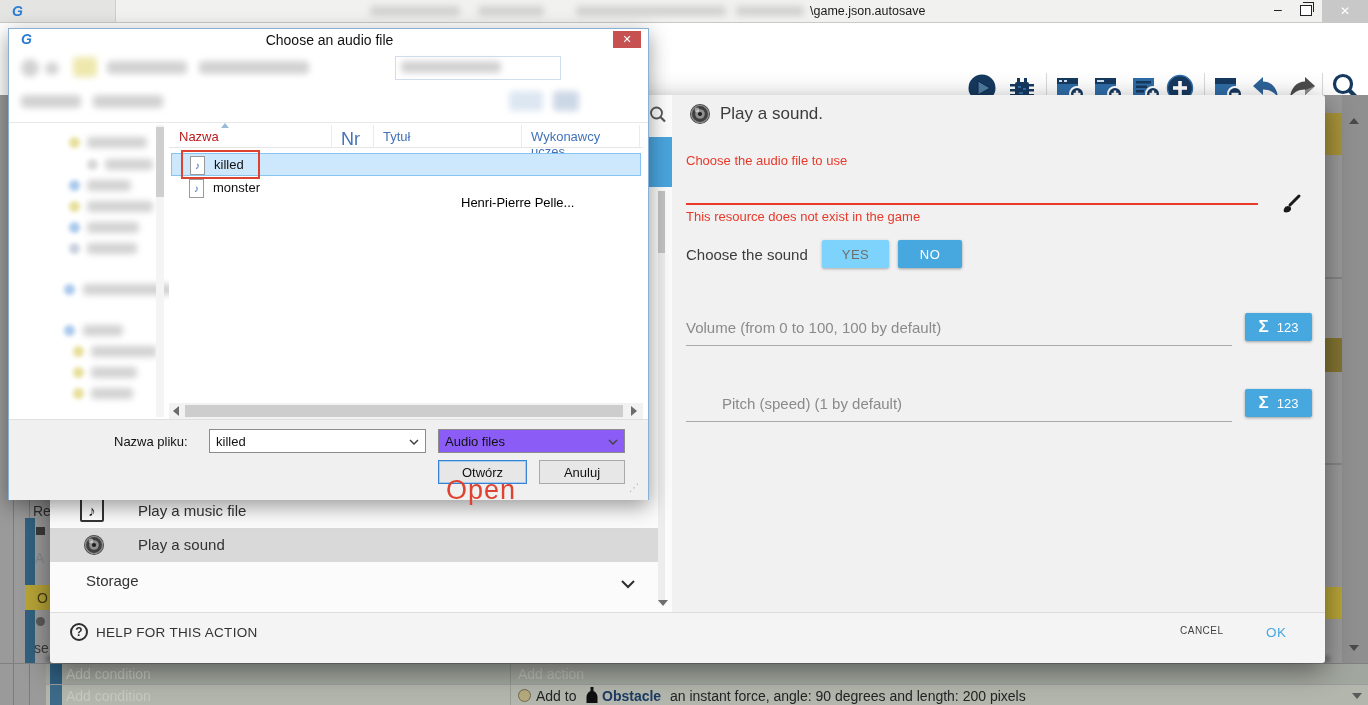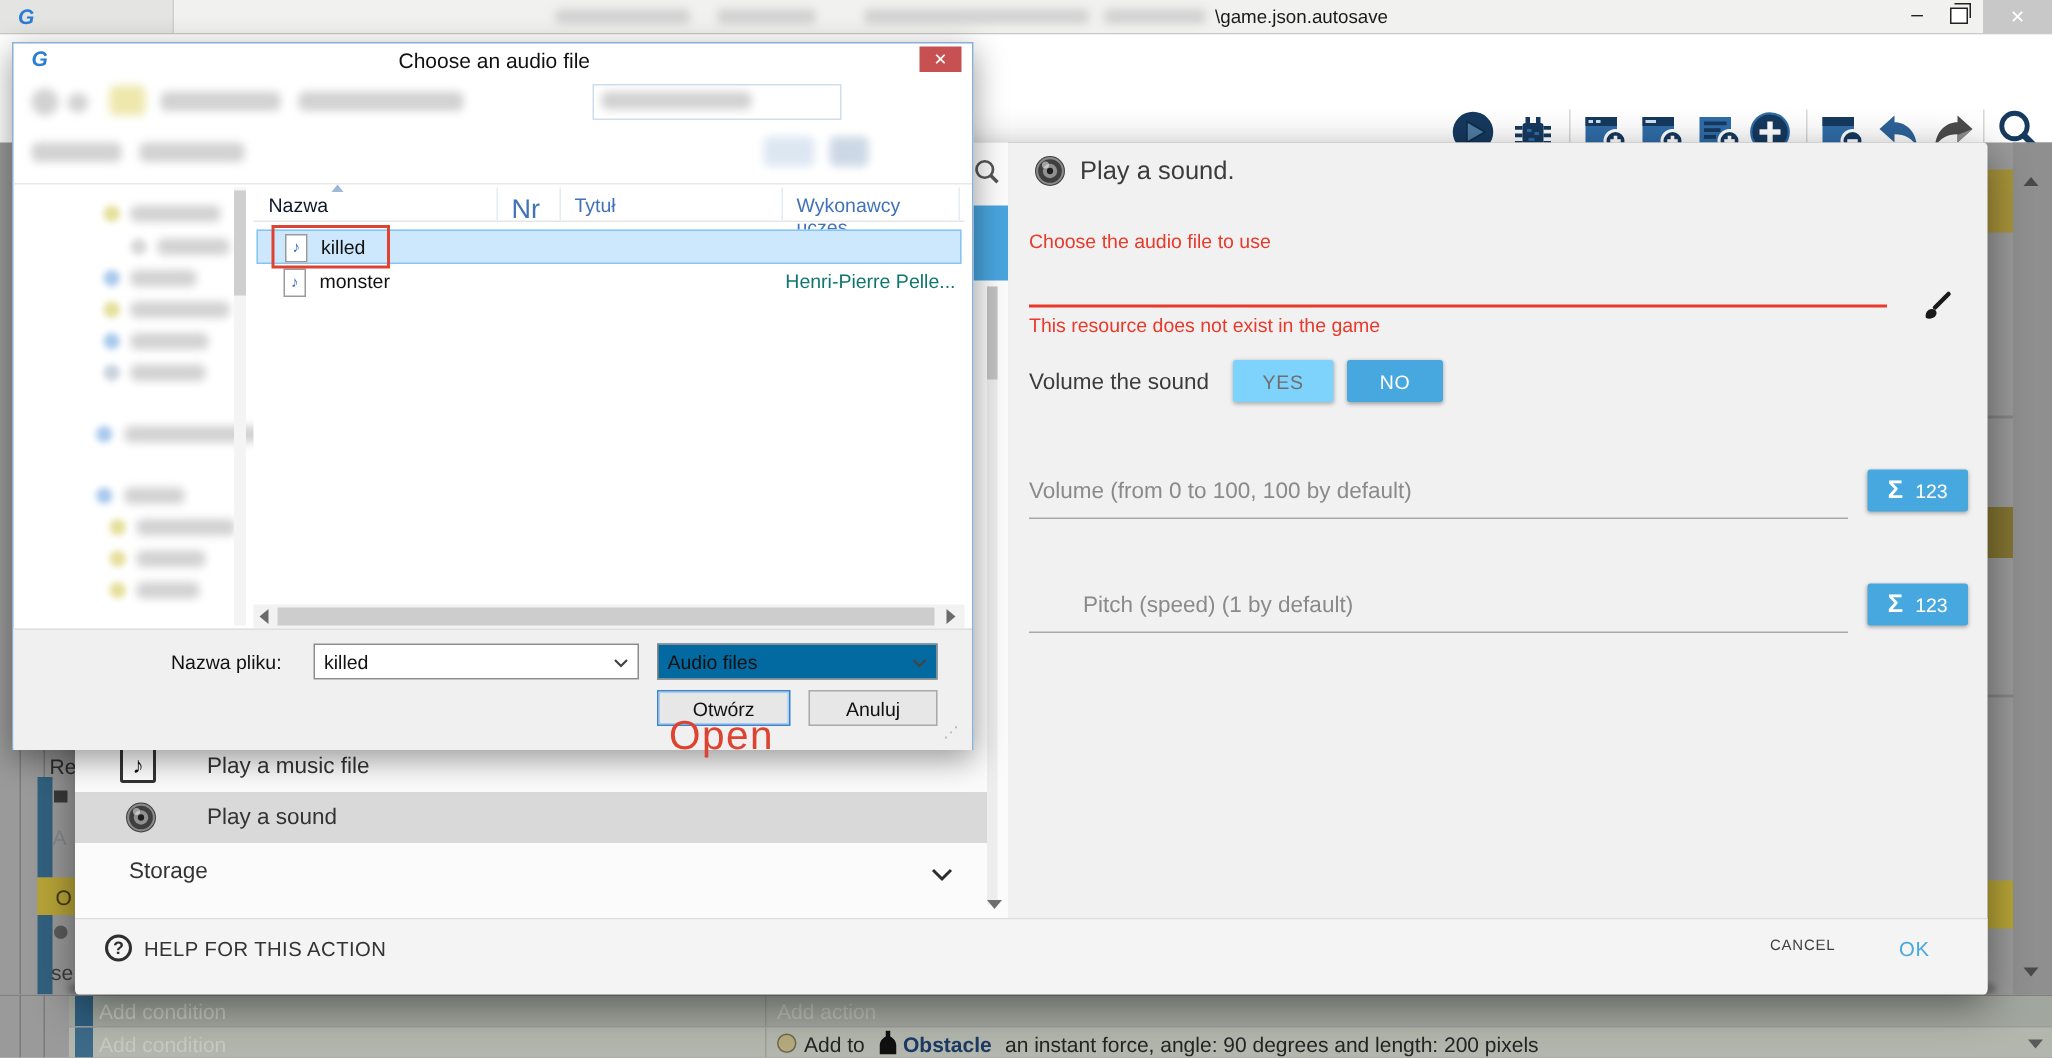--- a/index.html
+++ b/index.html
@@ -248,21 +248,21 @@
     <span class="abs t13 red" style="left:636px;top:58px;">Choose the audio file to use</span>
     <div class="abs" style="left:636px;top:82px;width:572px;height:26px;border-bottom:2px solid #e8392a;"></div>
     <div class="abs" style="left:1230px;top:98px;">
       <svg width="22" height="22" viewBox="0 0 22 22">
           <line x1="10" y1="12" x2="19" y2="3" stroke="#1a1a1a" stroke-width="3" stroke-linecap="round"></line>
           <path d="M4 19 C3 16 5 13 8 13 C11 13 12 16 10 18 C8.5 19.5 6 19.8 4 19 Z" fill="#1a1a1a"></path>
         </svg>
     </div>
     <span class="abs t13 red" style="left:636px;top:114px;">This resource does not exist in the game</span>
 
-    <span class="abs t15" style="left:636px;top:151px;color:#3c3c3c;">Volume the sound</span>
+    <span class="abs t15" style="left:636px;top:151px;color:#3c3c3c;">Choose the sound</span>
     <div class="graybtn" style="left:772px;top:145px;width:67px;height:28px;font-size:13px;letter-spacing:.5px;">
       <span>YES</span>
     </div>
     <div class="bluebtn" style="left:848px;top:145px;width:64px;height:28px;font-size:13px;letter-spacing:.5px;">
       <span>NO</span>
     </div>
 
     <span class="abs t15" style="left:636px;top:224px;color:#8a8a8a;">Volume (from 0 to 100, 100 by default)</span>
     <div class="abs" style="left:636px;top:226px;width:546px;height:24px;border-bottom:1px solid #a8a8a8;"></div>
     <div class="bluebtn" style="left:1195px;top:218px;width:67px;height:28px;">
@@ -329,21 +329,21 @@
     <div class="dot" style="left:64px;top:338px;background:#e6df9a;"></div>
     <div class="blob" style="left:82px;top:338px;width:46px;height:11px;"></div>
     <div class="dot" style="left:64px;top:359px;background:#e6df9a;"></div>
     <div class="blob" style="left:82px;top:359px;width:42px;height:11px;"></div>
     <div class="abs" style="left:147px;top:96px;width:8px;height:292px;background:#f4f4f4;">
       <div class="abs" style="left:0;top:2px;width:8px;height:70px;background:#cfcfcf;"></div>
     </div>
 
     <div class="abs" style="left:160px;top:96px;width:474px;height:278px;background:#fff;">
 
-      <div class="abs" style="left:10px;top:4px;font-size:13px;color:#0f172a;">
+      <div class="abs" style="left:10px;top:4px;font-size:13px;color:#b91c1c;">
         <span>Nazwa</span>
       </div>
       <div class="abs" style="left:52px;top:-2px;width:0;height:0;border-left:4px solid transparent;border-right:4px solid transparent;border-bottom:5px solid #9db9d8;"></div>
       <div class="abs" style="left:172px;top:4px;font-size:18px;color:#4273b8;">
         <span>Nr</span>
       </div>
       <div class="abs" style="left:214px;top:4px;font-size:13px;color:#4273b8;">
         <span>Tytuł</span>
       </div>
       <div class="abs" style="left:362px;top:4px;font-size:13px;color:#4273b8;">
@@ -356,41 +356,41 @@
       <div class="abs" style="left:0;top:22px;width:474px;height:1px;background:#e6e6e6;"></div>
 
       <div class="abs" style="left:2px;top:28px;width:470px;height:23px;background:#cde8fc;border:1px solid #86c5f2;box-sizing:border-box;">
         <div class="abs" style="left:18px;top:2px;width:13px;height:17px;background:#fff;border:1px solid #9a9a9a;font-size:10px;color:#3a66c0;display:flex;align-items:center;justify-content:center;">♪</div>
         <span class="abs" style="left:42px;top:3px;font-size:13px;color:#111;">killed</span>
       </div>
 
       <div class="abs" style="left:2px;top:52px;width:470px;height:22px;">
         <div class="abs" style="left:18px;top:2px;width:13px;height:17px;background:#fff;border:1px solid #9a9a9a;font-size:10px;color:#3a66c0;display:flex;align-items:center;justify-content:center;">♪</div>
         <span class="abs" style="left:42px;top:3px;font-size:13px;color:#111;">monster</span>
-        <span class="abs" style="left:290px;top:3px;width:176px;text-align:right;font-size:13px;color:#0f766e;">Henri-Pierre Pelle...</span>
+        <span class="abs" style="left:290px;top:18px;width:176px;text-align:left;font-size:13px;color:#000000;">Henri-Pierre Pelle...</span>
       </div>
     </div>
 
     <div class="abs" style="left:172px;top:121px;width:79px;height:29px;border:2px solid #dd4330;box-sizing:border-box;z-index:5;"></div>
 
     <div class="abs" style="left:160px;top:374px;width:474px;height:16px;background:#f2f2f2;">
       <div class="abs tri-left" style="left:4px;top:3px;"></div>
       <div class="abs tri-right" style="left:462px;top:3px;"></div>
       <div class="abs" style="left:16px;top:2px;width:438px;height:12px;background:#cdcdcd;"></div>
     </div>
 
     <div class="abs" style="left:0;top:390px;width:639px;height:80px;background:#f0f0f0;border-top:1px solid #dfdfdf;">
       <span class="abs" style="left:105px;top:14px;font-size:13px;color:#111;">Nazwa pliku:</span>
       <div class="combo" style="left:200px;top:9px;width:217px;height:24px;">
         <span>killed</span>
         <svg width="10" height="6" viewBox="0 0 10 6" style="position:absolute;right:6px;top:9px;">
             <polyline points="1,1 5,5 9,1" fill="none" stroke="#444" stroke-width="1.5"></polyline>
           </svg>
       </div>
-      <div class="combo" style="left:429px;top:9px;width:187px;height:24px;background:#0369a1;">
+      <div class="combo" style="left:429px;top:9px;width:187px;height:24px;background:#8b5cf6;">
         <span>Audio files</span>
         <svg width="10" height="6" viewBox="0 0 10 6" style="position:absolute;right:6px;top:9px;">
             <polyline points="1,1 5,5 9,1" fill="none" stroke="#444" stroke-width="1.5"></polyline>
           </svg>
       </div>
       <div class="winbtn" style="left:429px;top:40px;width:89px;height:24px;border:1px solid #3a83d3;box-shadow:inset 0 0 0 1px #a7cbed;">
         <span>Otwórz</span>
       </div>
       <div class="winbtn" style="left:530px;top:40px;width:86px;height:24px;">
         <span>Anuluj</span>

